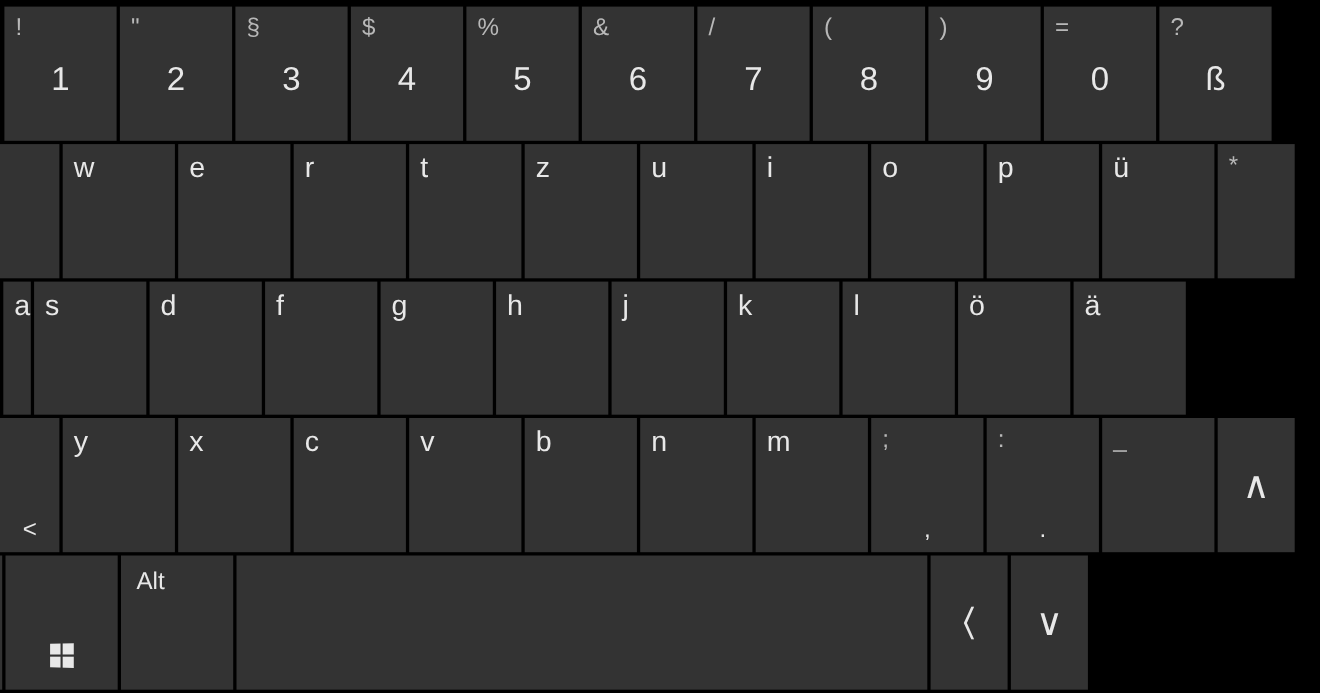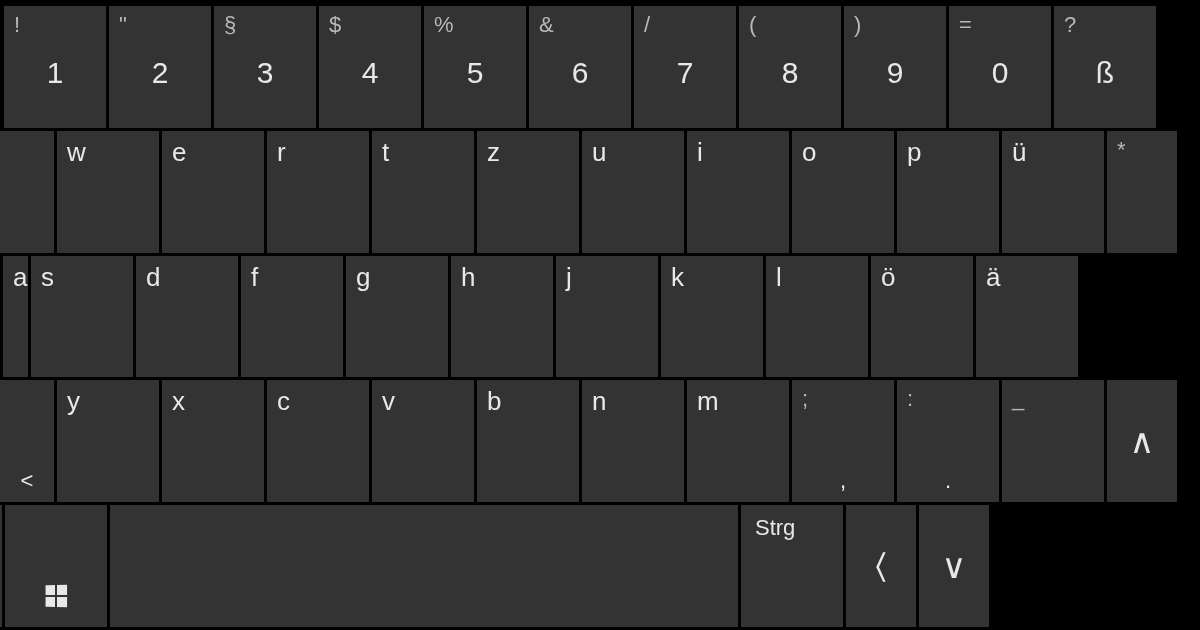--- a/index.html
+++ b/index.html
@@ -269,24 +269,24 @@
       <div class="key" style="width: 102px; flex: 0 0 102px;">
         <div class="win-icon">
           <div>
             <span></span>
             <span></span>
             <span></span>
             <span></span>
           </div>
         </div>
       </div>
+      <div class="key" style="width: 102px; flex: 0 0 102px;">
+        <div class="mod">Alt</div>
+      </div>
       <div class="key" style="width: 628px; flex: 0 0 628px;"></div>
-      <div class="key" style="width: 102px; flex: 0 0 102px;">
-        <div class="mod">Strg</div>
-      </div>
       <div class="key" style="width: 70px; flex: 0 0 70px;">
         <div class="arrow">〈</div>
       </div>
       <div class="key" style="width: 70px; flex: 0 0 70px;">
         <div class="arrow">∨</div>
       </div>
     </div>
 </div>
 
 </body></html>

